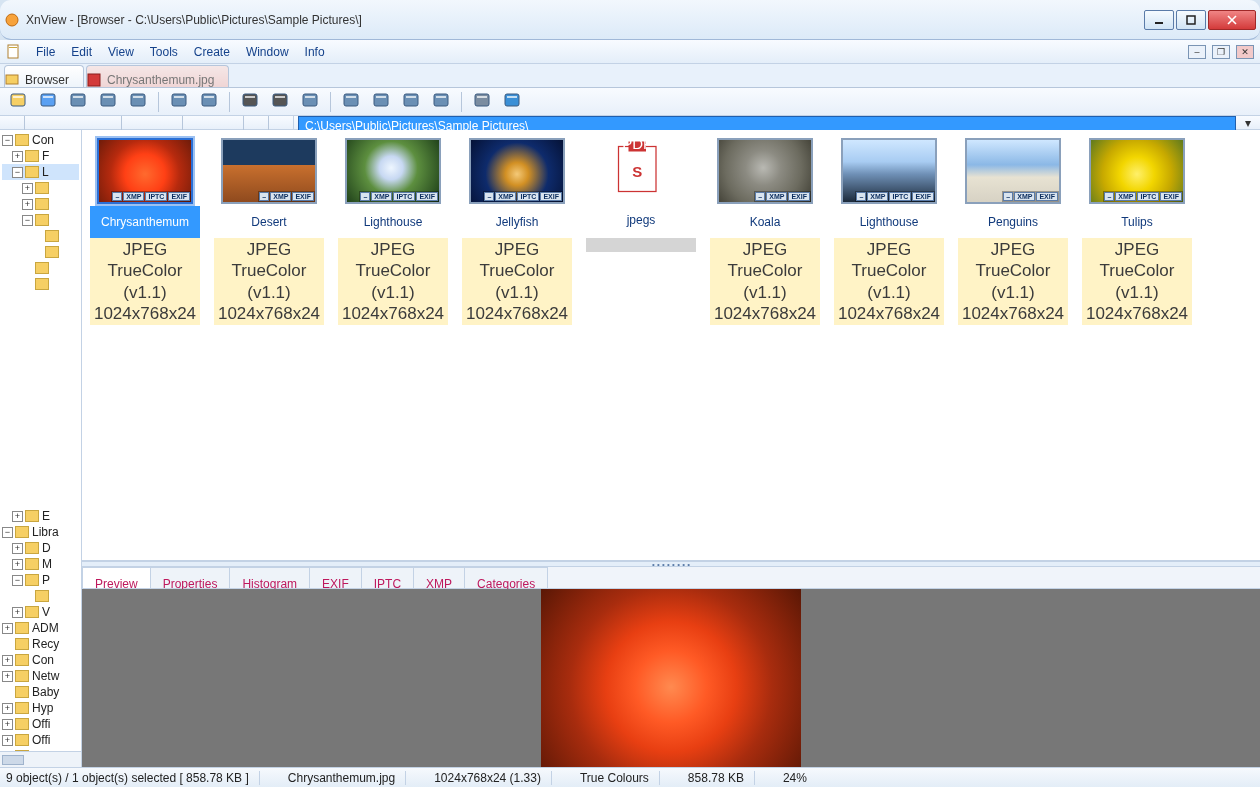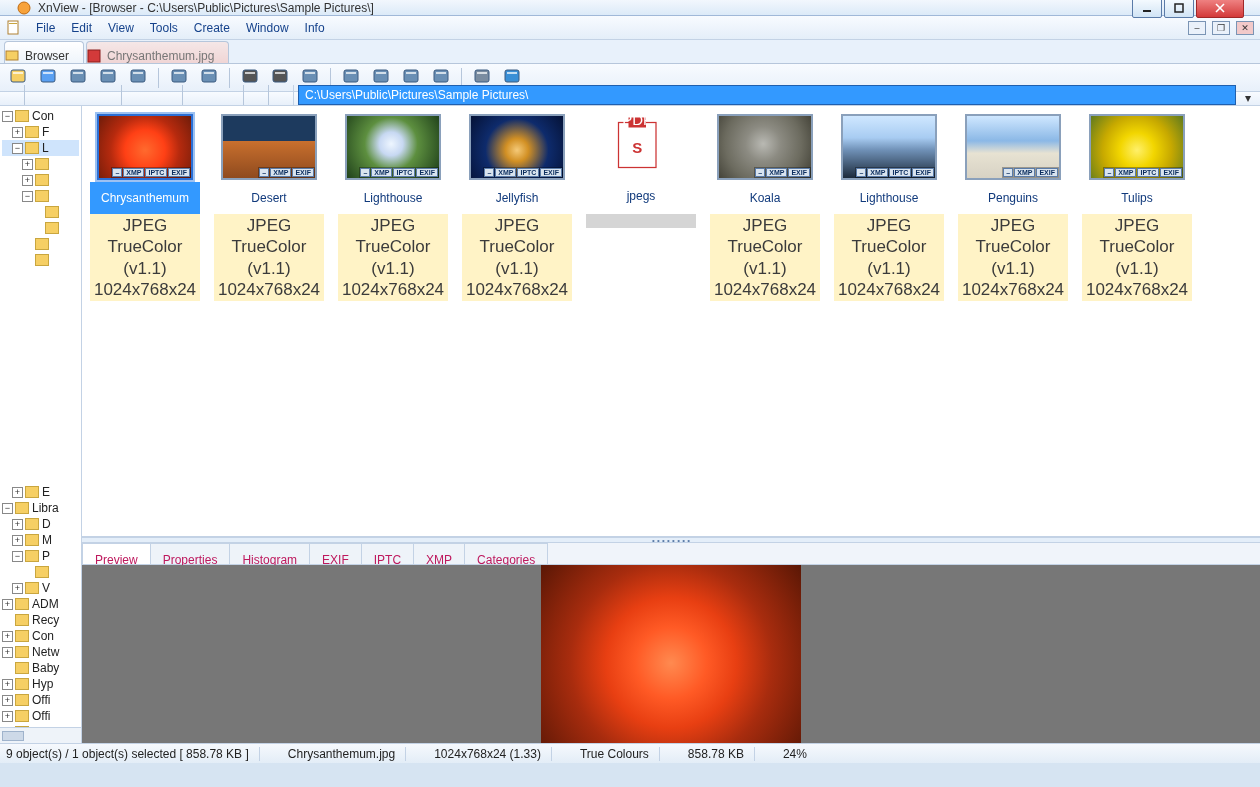--- a/index.html
+++ b/index.html
@@ -1,19 +1,19 @@
 <!DOCTYPE html>
 <html><head>
 <meta charset="utf-8">
 <style>
 * { box-sizing: border-box; margin: 0; padding: 0; font-family: "Segoe UI", Tahoma, sans-serif; font-size: 12px; }
 body { background: #d6e4f2; overflow: hidden; width: 1260px; height: 787px; }
 
 
-.titlebar { height: 16px; background: linear-gradient(#f2f7fd, #dceaf8); display: flex; align-items: center; padding: 0 16px; border-bottom: 1px solid #a0b8d8; }
+.titlebar { height: 40px; background: linear-gradient(#f2f7fd, #dceaf8); display: flex; align-items: center; padding: 0 4px; border-bottom: 1px solid #a0b8d8; border-radius: 11px; }
 .titlebar .app-icon { width: 16px; height: 16px; margin-right: 6px; display:inline-flex;align-items:center;justify-content:center;}
 .titlebar .title { flex: 1; color: #333; }
 .winbtns { display: flex; gap: 2px; }
 .winbtn { width: 30px; height: 20px; border: 1px solid #5a7ba8; border-radius: 2px; background: linear-gradient(#f6fbff,#d1e4f5); display:flex;align-items:center;justify-content:center;color:#222;}
 .winbtn.close { width: 48px; background: linear-gradient(#f08585,#d33a3a); color:#fff; border-color:#a02828;}
 .winbtn svg{width:10px;height:10px;}
 
 
 .menubar { height: 24px; background: linear-gradient(#f8fbff,#e4eef9); display: flex; align-items: center; padding: 0 6px; gap: 4px; border-bottom: 1px solid #c3d2e5; }
 .menubar .doc-icon{width:16px;height:16px;margin-right:2px;}
@@ -27,21 +27,21 @@
 .tab { height: 22px; padding: 3px 14px 0 0; background: linear-gradient(#fff,#eef4fb); border: 1px solid #b6c6db; border-bottom: none; border-radius: 4px 4px 0 0; display: flex; align-items: flex-end; gap: 6px; color: #333; margin-top: 48px; }
 .tab.inactive{background:linear-gradient(#f5e7e7,#f0d5d5);color:#777;}
 .tab .tab-icon{width:14px;height:14px;}
 
 
 .toolbar { height: 28px; background: linear-gradient(#f8fbff,#e8f0fa); display: flex; align-items: center; padding: 0 6px; gap: 6px; border-bottom: 1px solid #c3d2e5; }
 .tbbtn { width: 24px; height: 24px; display:flex;align-items:center;justify-content:center; border:1px solid transparent; border-radius:3px; }
 .tbsep{width:1px;height:20px;background:#b6c6db;margin:0 2px;}
 .tbbtn svg{width:18px;height:18px;}
 
-.toolbar2 { height: 14px; background: linear-gradient(#f8fbff,#e8f0fa); display: flex; align-items: flex-end; padding: 0 4px; gap: 4px; border-bottom: 1px solid #c3d2e5;}
+.toolbar2 { height: 14px; background: linear-gradient(#f8fbff,#e8f0fa); display: flex; align-items: flex-start; padding: 0 4px; gap: 4px; border-bottom: 1px solid #c3d2e5;}
 .toolbar2 .left-icons{display:flex;align-items:center;gap:2px;padding-right:4px;border-right:1px solid #c3d2e5;}
 .nav-mini{width:16px;height:20px;display:flex;align-items:center;justify-content:center;color:#556;}
 .addr{flex:1;height:20px;background:#3399ff;color:#fff;border:1px solid #1f5fae;padding:2px 6px;display:flex;align-items:center;}
 .addr-drop{width:16px;text-align:center;color:#333;}
 
 
 .main { display: flex; height: 637px; }
 .tree { width: 82px; background: #fff; border-right: 1px solid #c3d2e5; overflow: hidden; padding: 2px; position:relative;}
 .tree-sb{position:absolute;bottom:0;left:0;right:0;height:16px;background:#eef3f9;border-top:1px solid #c3d2e5;display:flex;align-items:center;}
 .tree-sb .thumb{width:22px;height:10px;background:#cdd9e8;border:1px solid #9fb3cc;margin-left:2px;}

